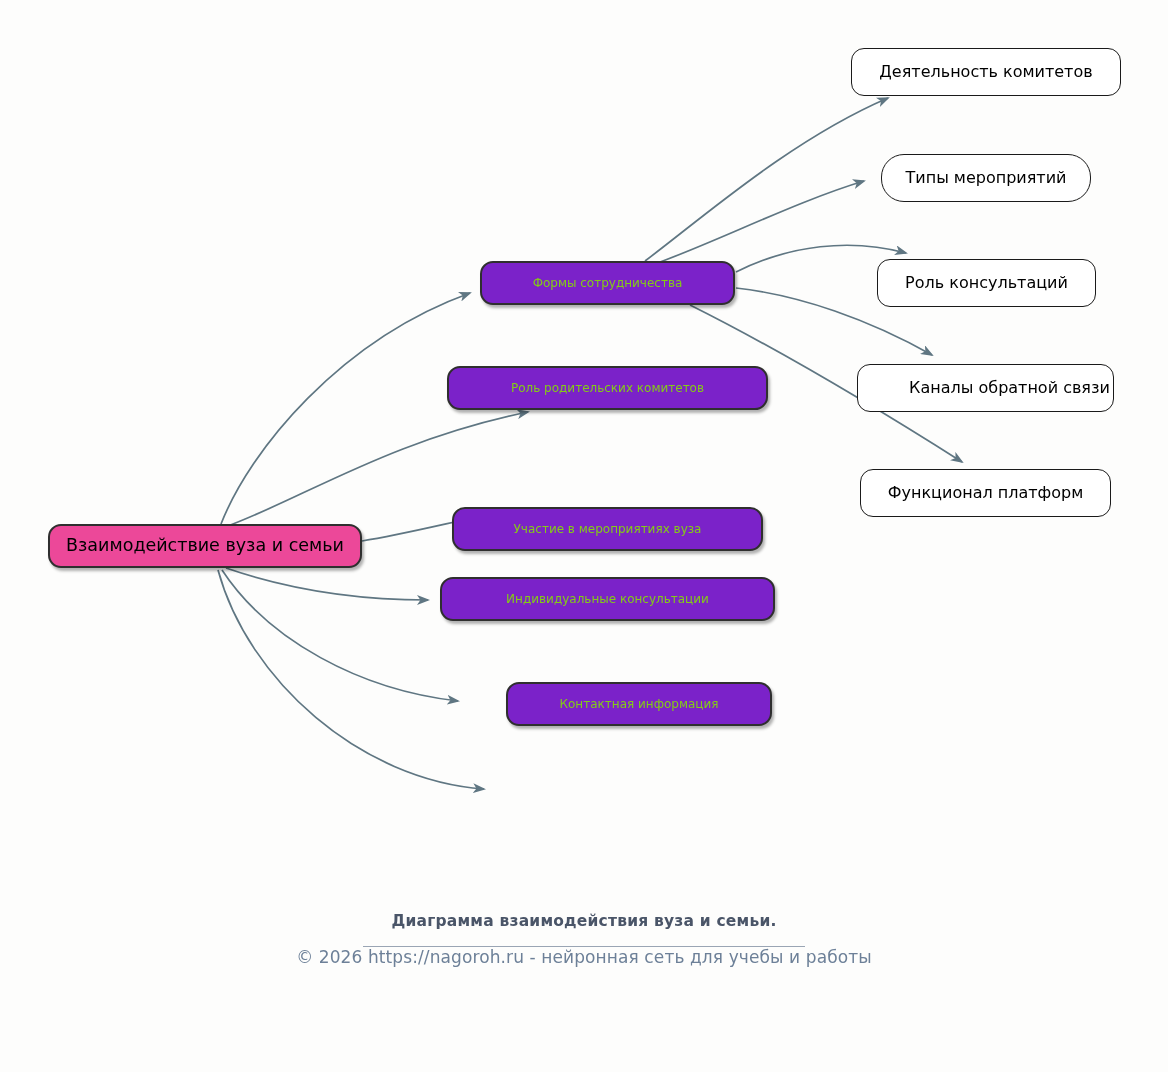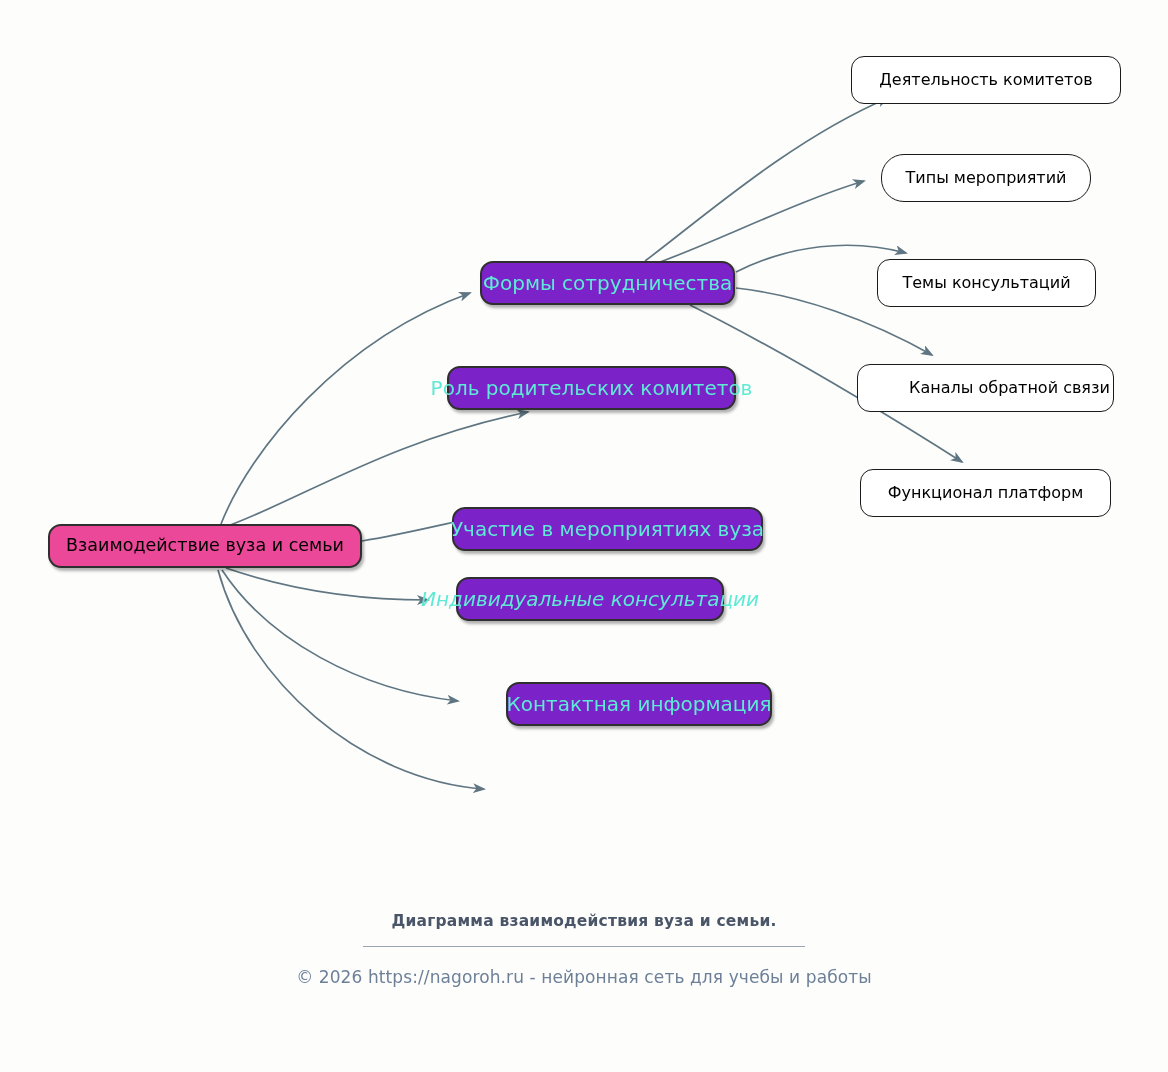--- a/index.html
+++ b/index.html
@@ -69,22 +69,22 @@
     box-shadow: 2px 3px 3px rgba(0,0,0,0.30);
     color: #000000;
     font-size: 17.5px;
   }
 
   
   .node-branch {
     background: #7b22c9;
     border: 2px solid #2f2f2f;
     box-shadow: 2px 3px 3px rgba(0,0,0,0.30);
-    color: #5eead4;
-    font-size: 20px;
+    color: #84cc16;
+    font-size: 12px;
   }
 
   
   .node-leaf {
     background: #ffffff;
     border: 1.6px solid #1a1a1a;
     color: #000000;
     font-size: 16px;
   }
 
@@ -103,21 +103,20 @@
     color: #4a5568;
     letter-spacing: 0.2px;
   }
   #caption-rule {
     width: 442px;
     height: 0;
     margin: 16px auto 0 auto;
     border-top: 1.5px solid #9aa5b4;
   }
   #footer-credit {
-    margin-top: 20px;
     font-size: 17px;
     color: #6d8098;
     letter-spacing: 0.1px;
   }
 </style>
 </head>
 <body>
 
 <div id="diagram-canvas">
 
@@ -157,47 +156,47 @@
   <div id="node-layer">
 
     <div class="node node-root" style="left:48px; top:524px; width:314px; height:44px;">
       <span class="node-label">Взаимодействие вуза и семьи</span>
     </div>
 
     <div class="node node-branch" style="left:480px; top:261px; width:255px; height:44px;">
       <span class="node-label">Формы сотрудничества</span>
     </div>
 
-    <div class="node node-branch" style="left:447px; top:366px; width:289px; height:44px;text-align:center;">
+    <div class="node node-branch" style="left:447px; top:366px; width:321px; height:44px;text-align:center;">
       <span class="node-label">Роль родительских комитетов</span>
     </div>
 
     <div class="node node-branch" style="left:452px; top:471px; width:311px; height:44px;margin-top:36px;">
       <span class="node-label">Участие в мероприятиях вуза</span>
     </div>
 
-    <div class="node node-branch" style="left:456px; top:577px; width:268px; height:44px;font-style:italic;">
+    <div class="node node-branch" style="left:440px; top:577px; width:335px; height:44px;">
       <span class="node-label">Индивидуальные консультации</span>
     </div>
 
     <div class="node node-branch" style="left:474px; top:682px; width:266px; height:44px;margin-left:32px;">
       <span class="node-label">Контактная информация</span>
     </div>
 
 
-    <div class="node node-leaf" style="left:851px; top:56px; width:270px; height:48px;">
+    <div class="node node-leaf" style="left:851px; top:48px; width:270px; height:48px;">
       <span class="node-label">Деятельность комитетов</span>
     </div>
 
     <div class="node node-leaf" style="left:881px; top:154px; width:210px; height:48px;border-radius:23px;">
       <span class="node-label">Типы мероприятий</span>
     </div>
 
     <div class="node node-leaf" style="left:877px; top:259px; width:219px; height:48px;">
-      <span class="node-label">Темы консультаций</span>
+      <span class="node-label">Роль консультаций</span>
     </div>
 
     <div class="node node-leaf" style="left:857px; top:364px; width:257px; height:48px;padding-left:48px;">
       <span class="node-label">Каналы обратной связи</span>
     </div>
 
     <div class="node node-leaf" style="left:860px; top:469px; width:251px; height:48px;">
       <span class="node-label">Функционал платформ</span>
     </div>
 

